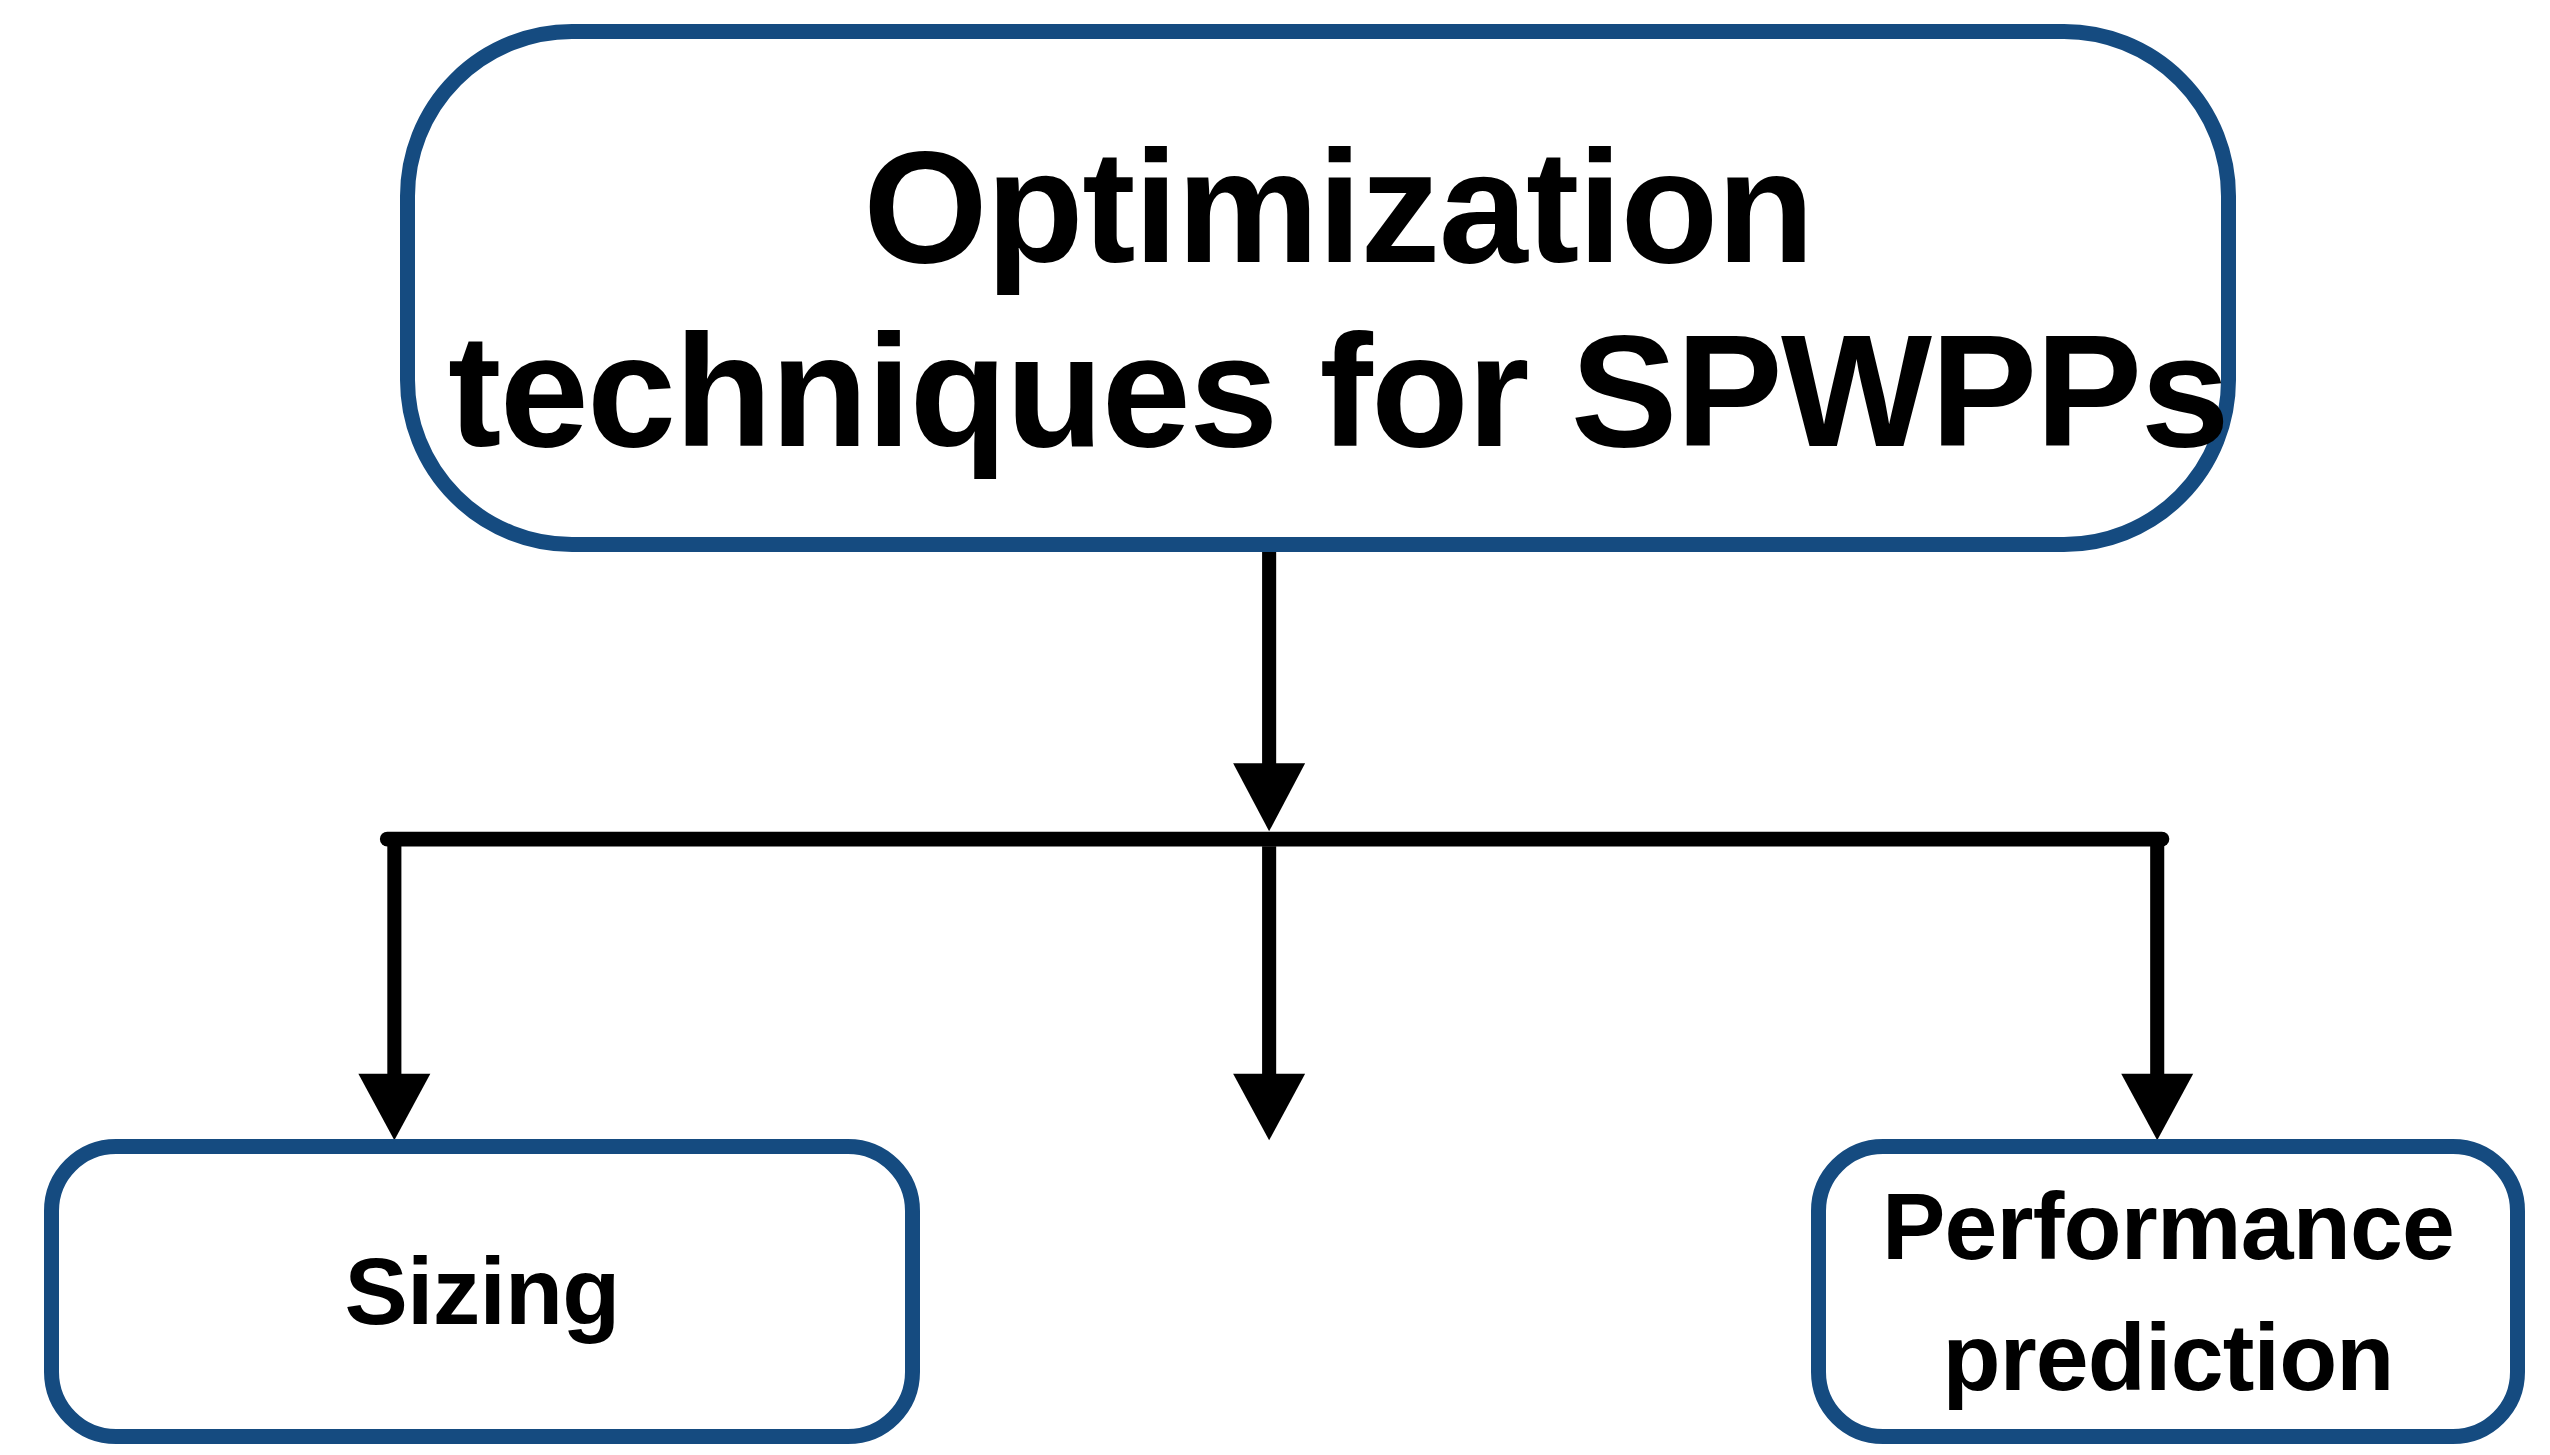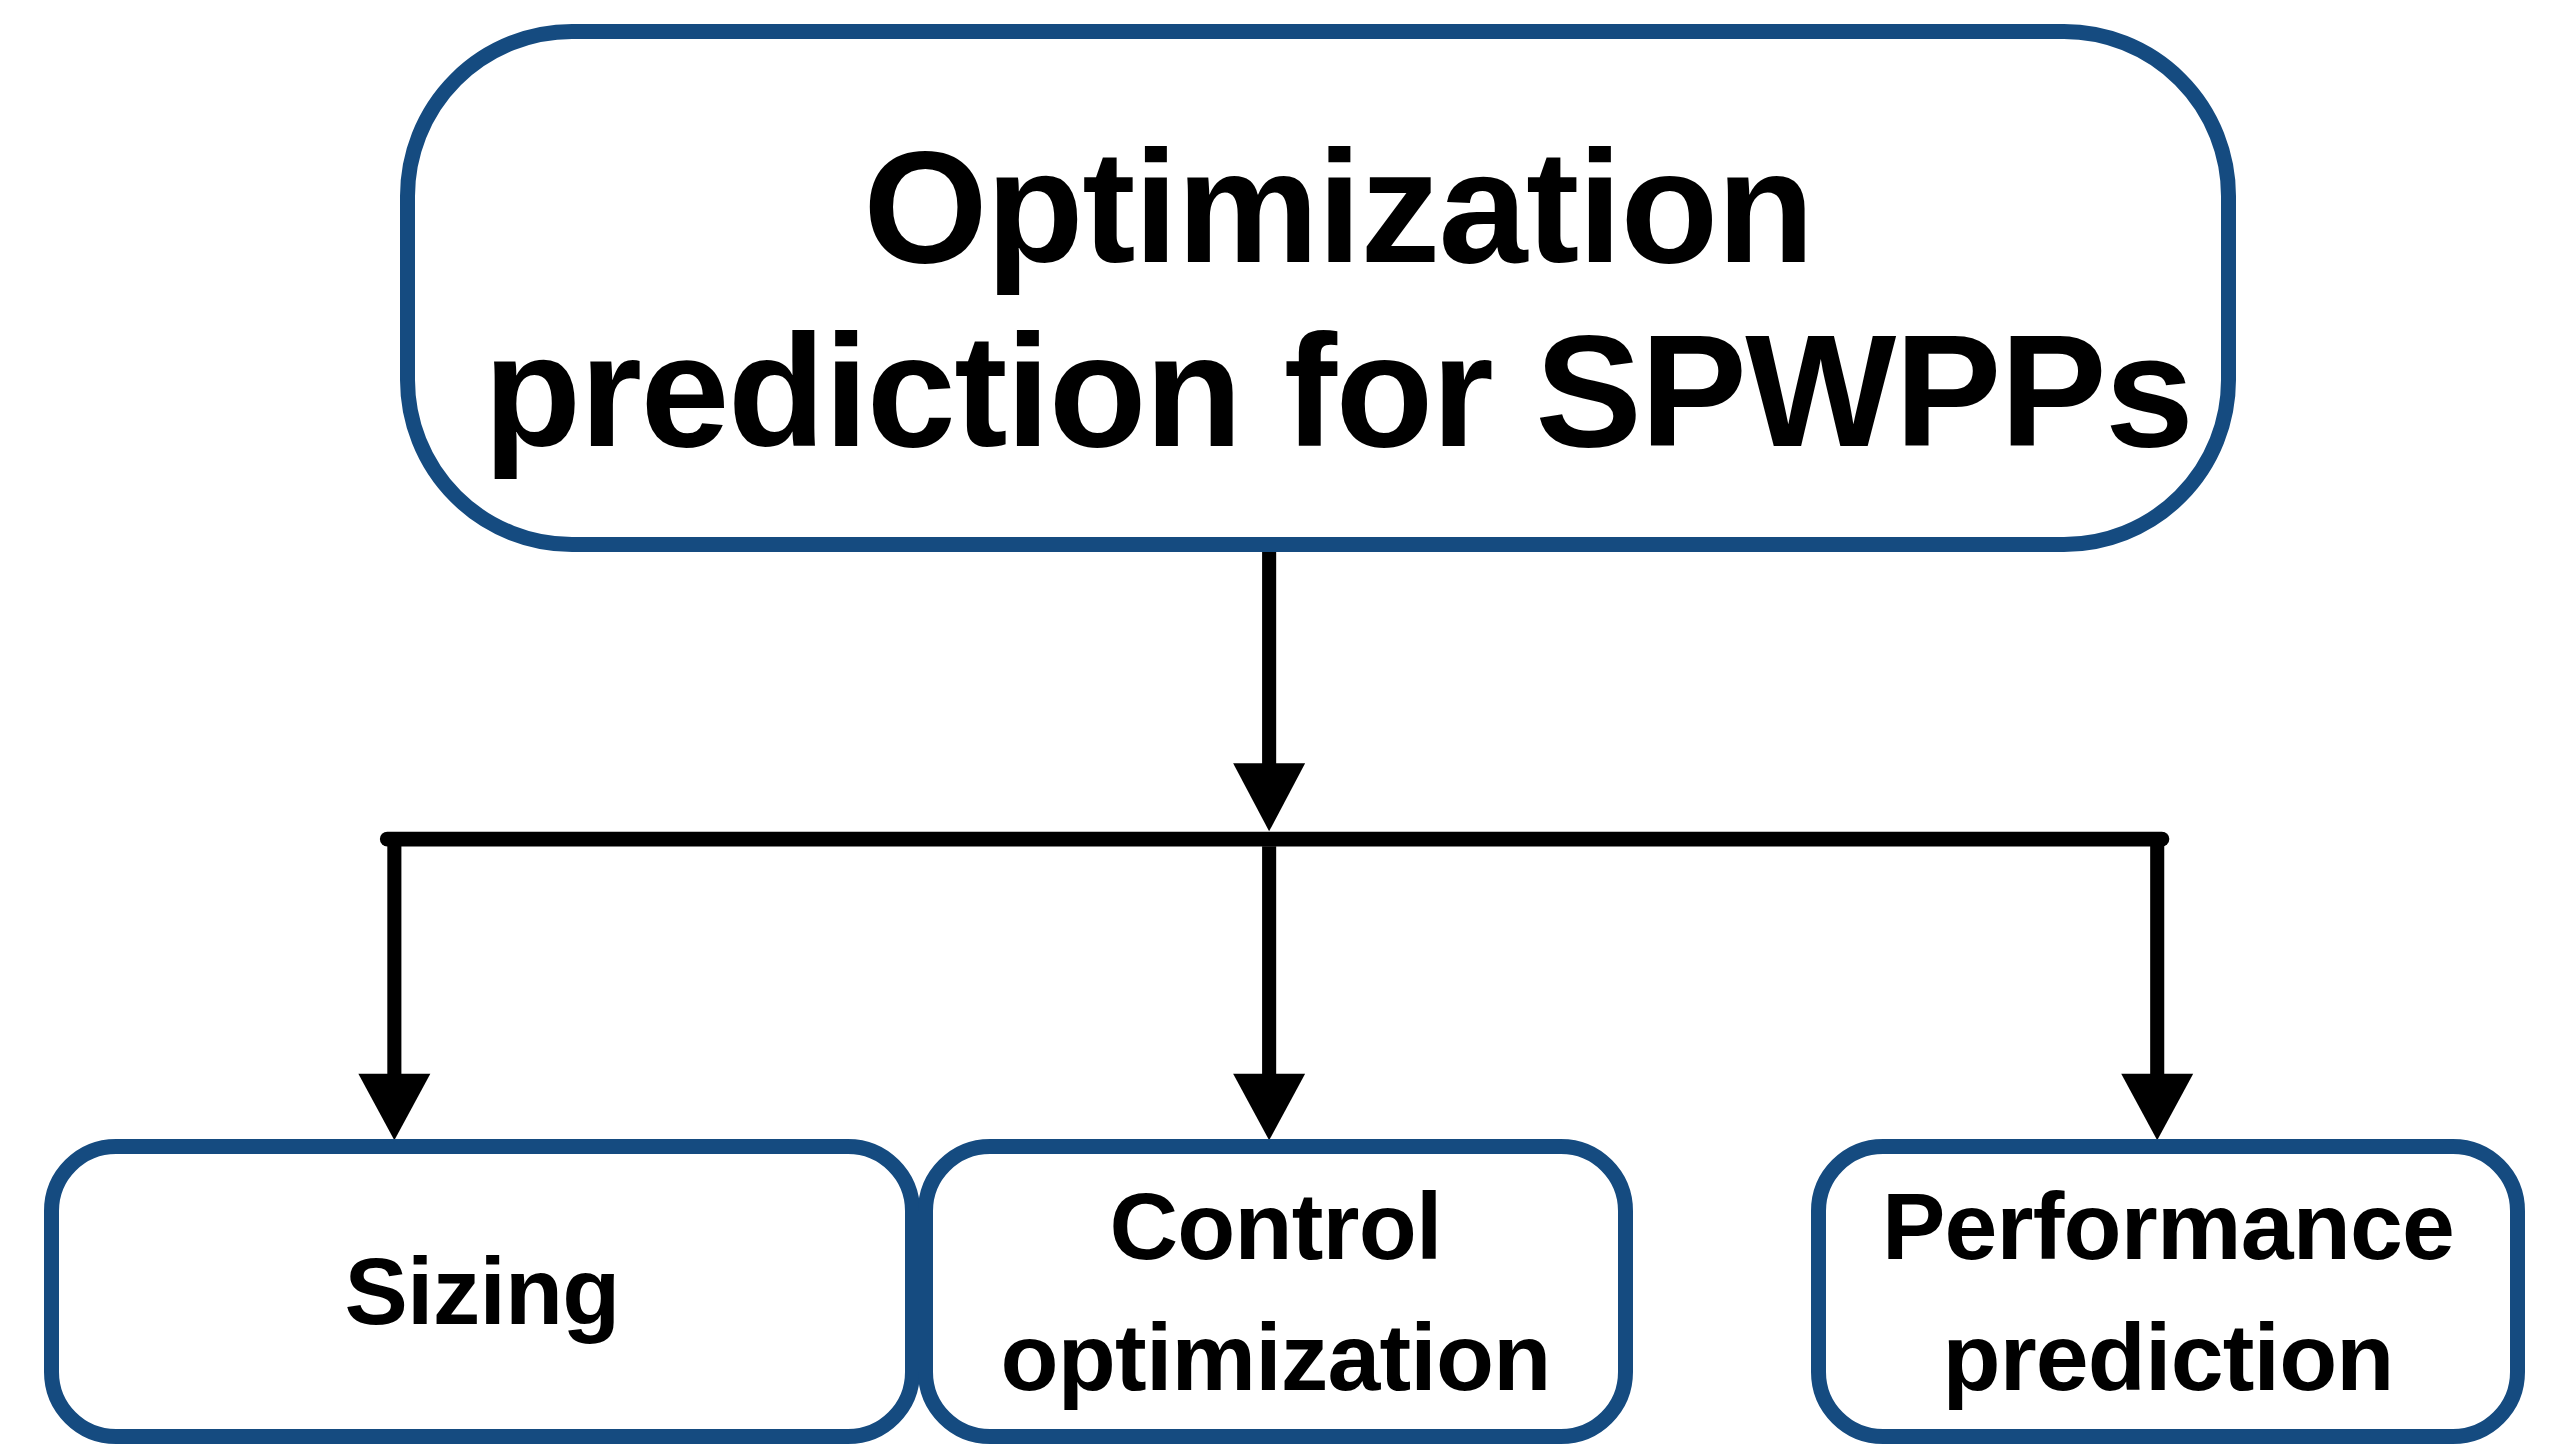--- a/index.html
+++ b/index.html
@@ -78,21 +78,21 @@
   .carrow { fill:   var(--connector, #000000); }
 </style>
 </head>
 <body>
 
 <div class="canvas">
 
   <div class="node node-root">
     <div class="node-title">
       <div class="title-line">Optimization</div>
-      <div class="title-line">prediction for SPWPPs</div>
+      <div class="title-line">techniques for SPWPPs</div>
     </div>
   </div>
 
   <svg class="connectors" viewBox="0 0 3259 1860" xmlns="http://www.w3.org/2000/svg">
     <line class="cline" x1="1622" y1="700" x2="1622" y2="990" stroke-width="18"></line>
     <polygon class="carrow" points="1576,975 1668,975 1622,1062"></polygon>
 
     <line class="cline" x1="495" y1="1072" x2="2763" y2="1072" stroke-width="19" stroke-linecap="round"></line>
 
     <line class="cline" x1="504" y1="1063" x2="504" y2="1378" stroke-width="18"></line>
@@ -102,22 +102,19 @@
     <polygon class="carrow" points="1576,1372 1668,1372 1622,1457"></polygon>
 
     <line class="cline" x1="2757" y1="1063" x2="2757" y2="1378" stroke-width="18"></line>
     <polygon class="carrow" points="2711,1372 2803,1372 2757,1457"></polygon>
   </svg>
 
   <div class="node node-child node-child-1">
     <span class="node-label">Sizing</span>
   </div>
 
-  <div class="node node-child node-child-2">
-    <span class="node-label">Control optimization</span>
-  </div>
 
   <div class="node node-child node-child-3">
     <span class="node-label">Performance prediction</span>
   </div>
 
 </div>
 
 
 </body></html>

